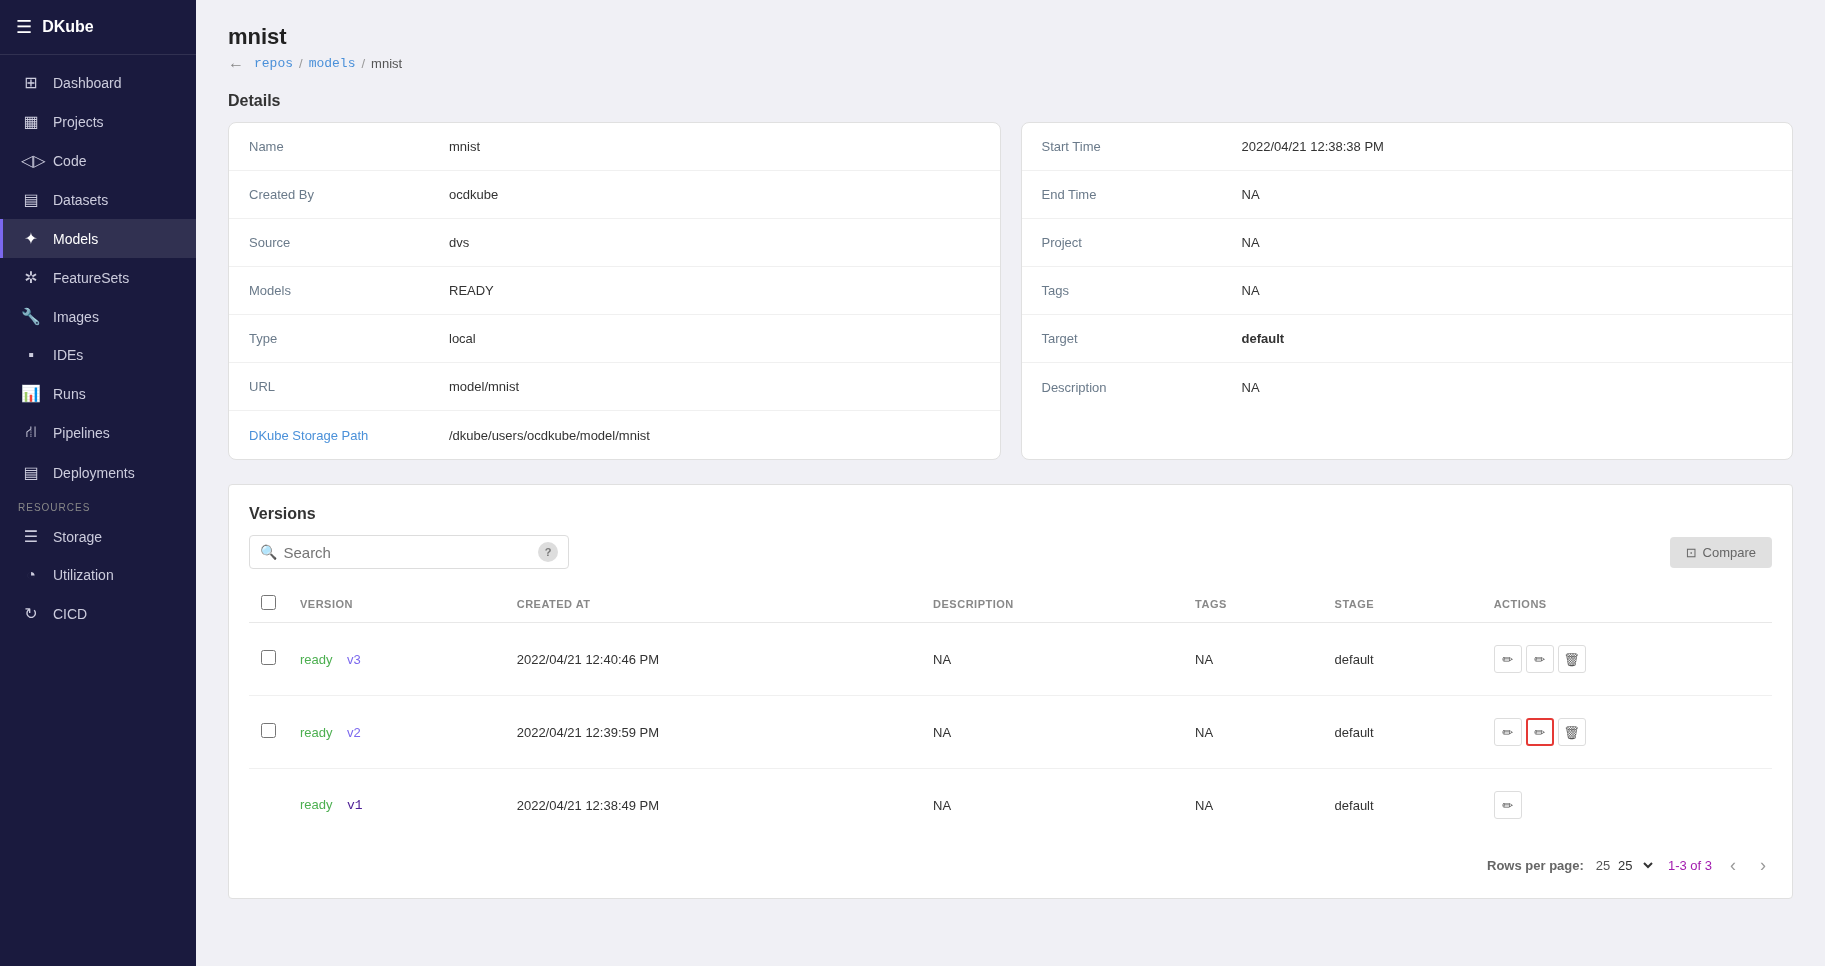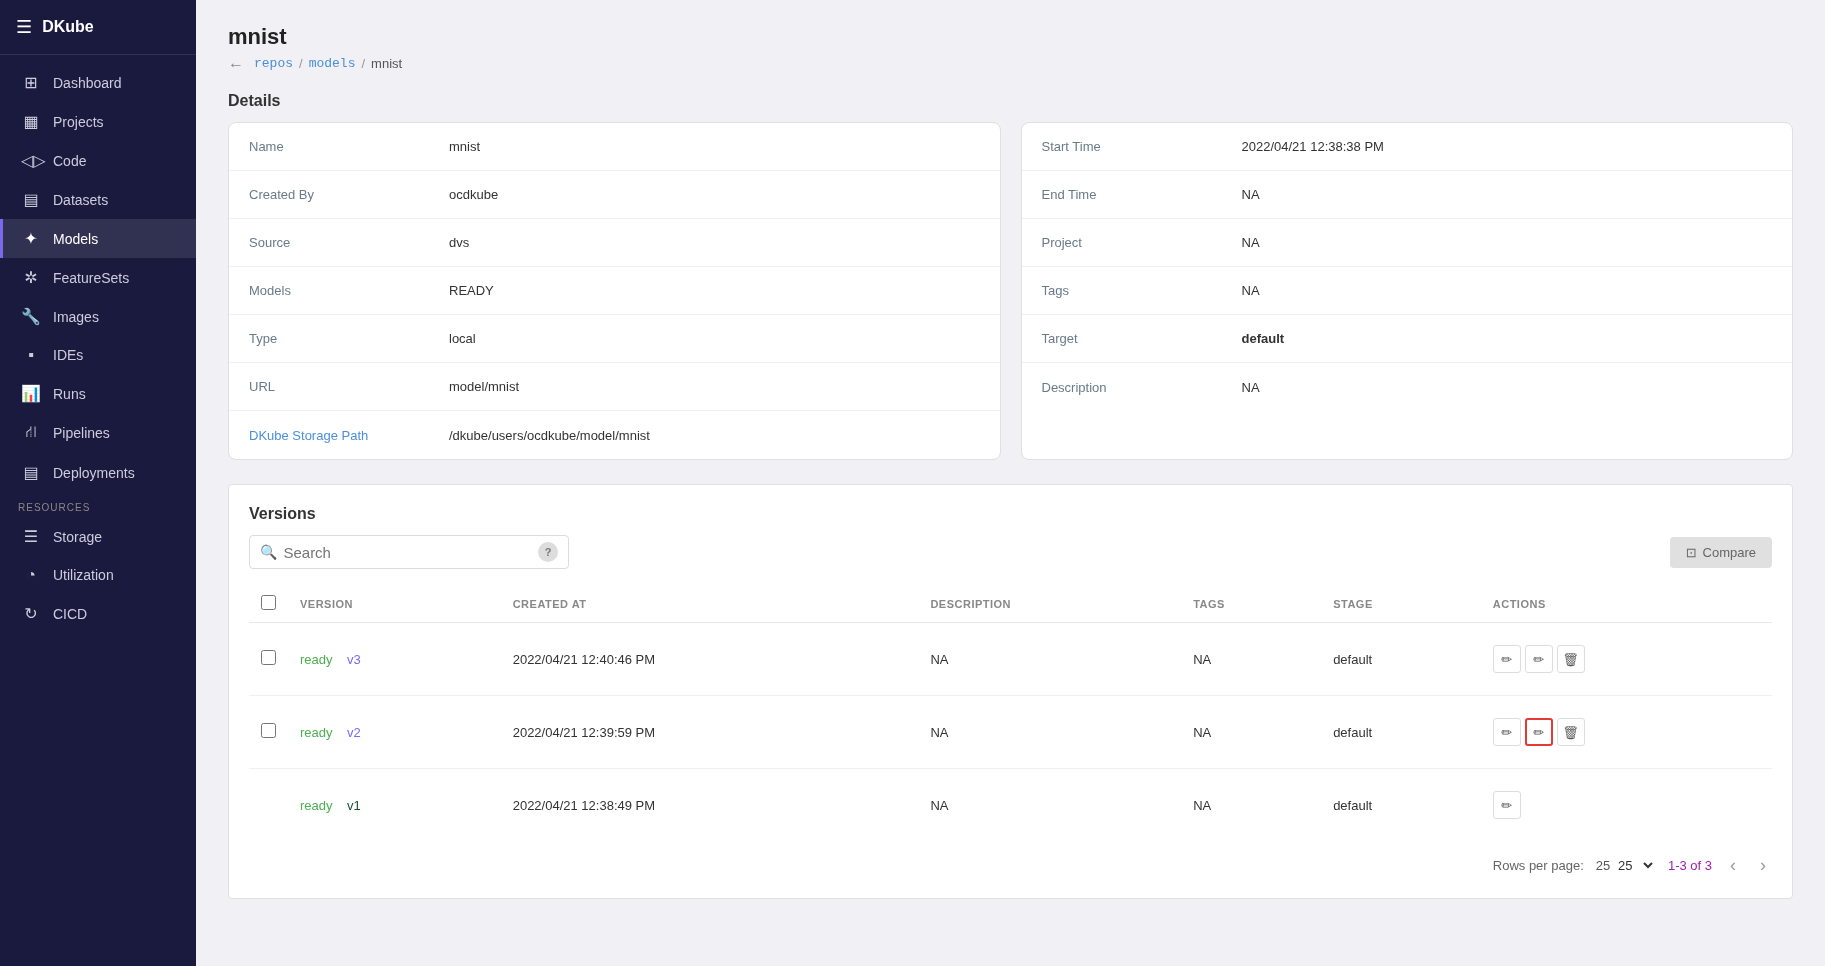--- a/index.html
+++ b/index.html
@@ -177,21 +177,21 @@
     
     .pagination {
       display: flex;
       align-items: center;
       justify-content: flex-end;
       padding: 12px 0 0;
       gap: 12px;
       font-size: 13px;
       color: #555;
     }
-    .pagination .rows-label { color: #666; }
+    .pagination .rows-label { color: #666; font-weight: bold; }
     .pagination .rows-count { font-weight: 500; }
     .pagination select {
       border: none;
       background: transparent;
       font-size: 13px;
       color: #333;
       cursor: pointer;
     }
     .pagination .page-info { color: #a21caf; }
     .pagination .nav-btn {
@@ -425,21 +425,21 @@
                 <button class="action-btn" title="Delete">🗑</button>
               </div>
             </td>
           </tr>
 
           <tr>
             <td></td>
             <td>
               <span class="status-ready">ready</span>
               &nbsp;&nbsp;
-              <span style="color:#14532d;">v1</span>
+              <span style="color:#4c1d95;font-family:Liberation Mono, monospace;">v1</span>
             </td>
             <td>2022/04/21 12:38:49 PM</td>
             <td>NA</td>
             <td>NA</td>
             <td>default</td>
             <td>
               <div class="action-icons">
                 <button class="action-btn" title="Edit">✏</button>
               </div>
             </td>

